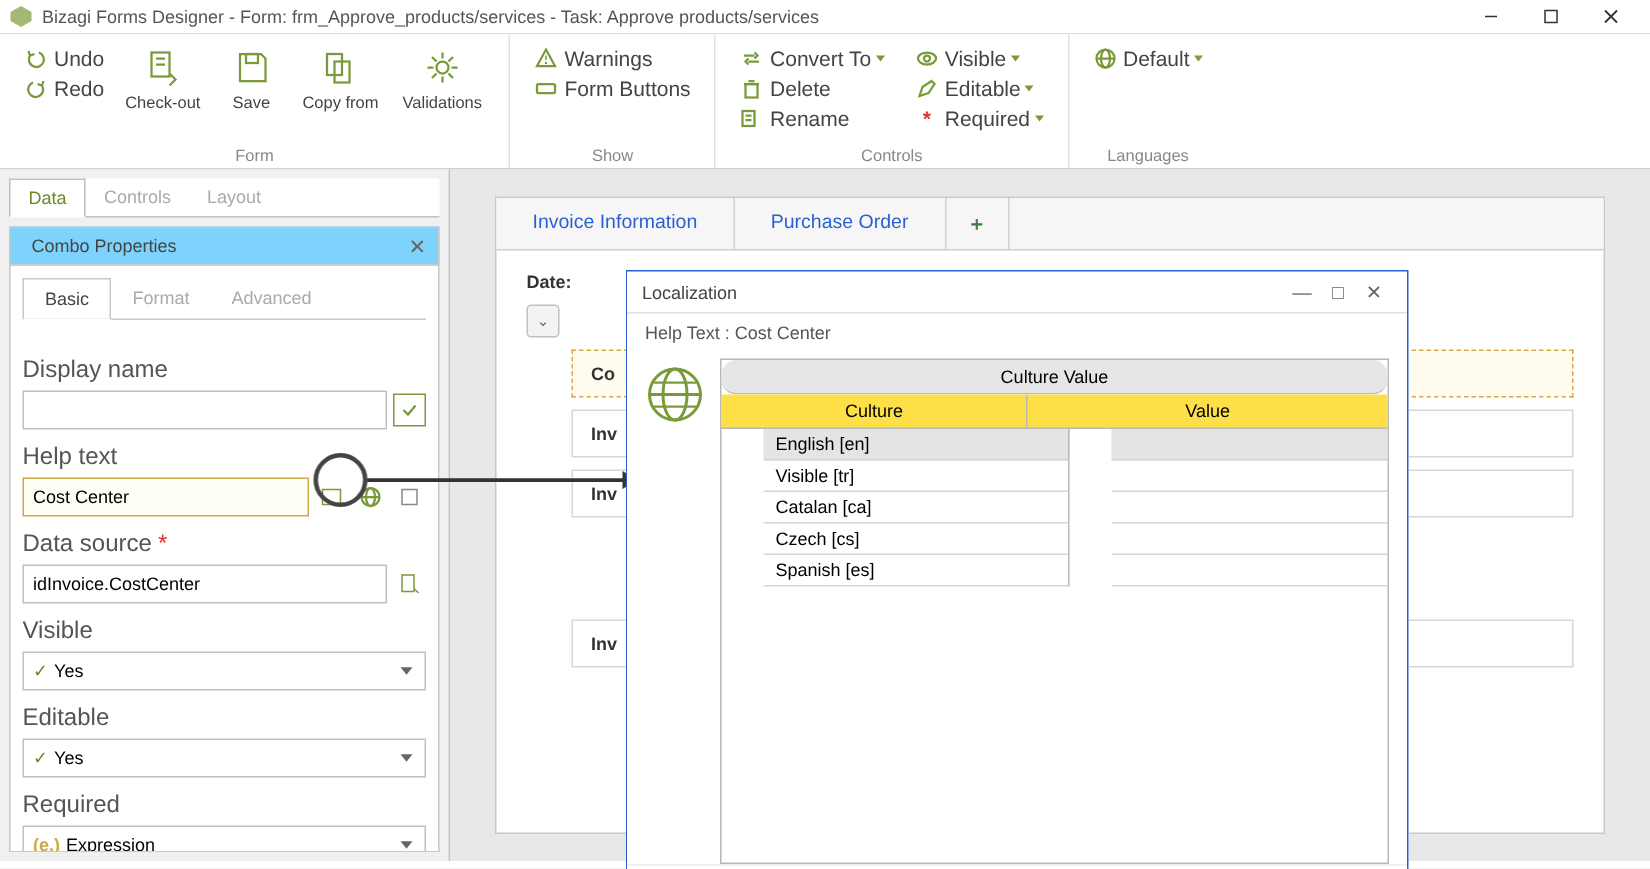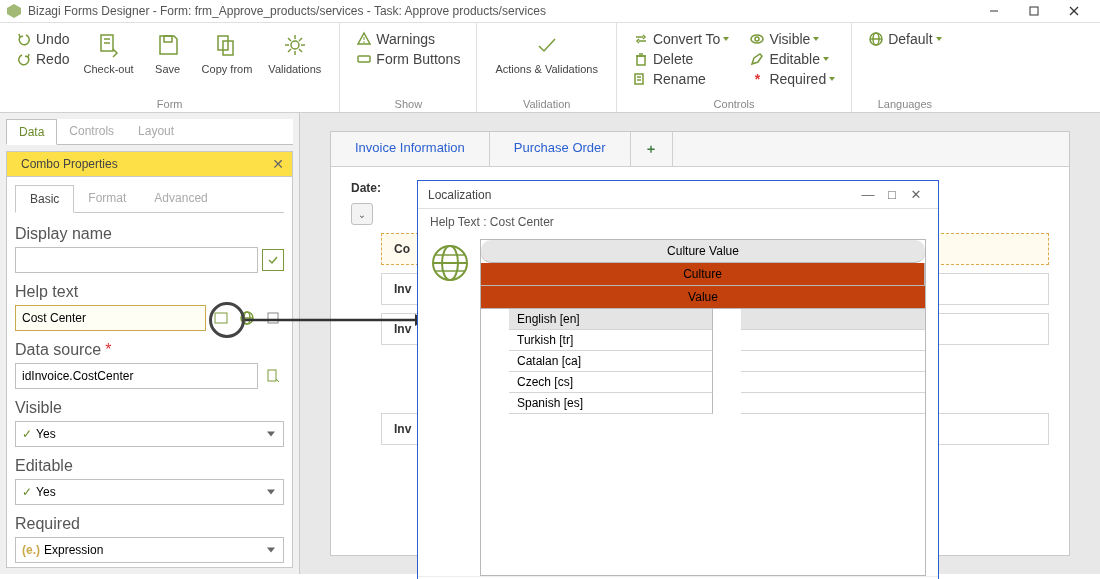--- a/index.html
+++ b/index.html
@@ -23,24 +23,24 @@
   .rbtn-small .ricon-s { width: 16px; height: 16px; margin-right: 4px; display:flex; align-items:center; justify-content:center; }
   .rbtn-col { display: flex; flex-direction: column; justify-content: flex-start; padding-top: 2px; }
   .caret { width: 0; height: 0; border-left: 3px solid transparent; border-right: 3px solid transparent; border-top: 4px solid #7a9a3a; margin-left: 3px; display:inline-block; }
 
   
   .main { display: flex; height: calc(579px - 28px - 90px); background: #e8e8e8; }
   .sidepanel { width: 300px; background: #f0f0f0; border-right: 1px solid #c8c8c8; display: flex; flex-direction: column; padding: 6px; }
   .side-tabs { display: flex; border-bottom: 1px solid #c0c0c0; background:#fff; }
   .side-tab { padding: 5px 12px; font-size: 12px; color: #aaa; cursor: pointer; }
   .side-tab.active { color: #6a8a2a; border: 1px solid #c0c0c0; border-bottom: 1px solid #fff; margin-bottom: -1px; background: #fff; }
-  .panel-header { background: #fde047; display:flex; align-items:center; padding: 4px 8px; font-size: 12px; color:#444; border:1px solid #c8c8c8; margin-top:6px; }
+  .panel-header { background: #7dd3fc; display:flex; align-items:center; padding: 4px 8px; font-size: 12px; color:#444; border:1px solid #c8c8c8; margin-top:6px; }
   .panel-header .close-x { margin-left:auto; font-size:14px; color:#666; cursor:pointer; }
   .panel-body { background: #fff; border:1px solid #c8c8c8; border-top:none; padding: 8px; overflow-y:auto; flex:1; }
-  .prop-tabs { display:flex; border-bottom:1px solid #c8c8c8; margin-bottom:12px; }
+  .prop-tabs { display:flex; border-bottom:1px solid #c8c8c8; margin-bottom:25px; }
   .prop-tab { padding: 6px 14px; font-size: 12px; color:#aaa; cursor:pointer; }
   .prop-tab.active { color:#444; border:1px solid #c8c8c8; border-bottom:1px solid #fff; margin-bottom:-1px; }
   .field { margin-bottom: 10px; }
   .field-label { font-size: 16px; color:#555; margin-bottom:4px; display:block; }
   .field-row { display:flex; align-items:center; }
   .text-input { flex:1; border:1px solid #c0c0c0; padding:4px 6px; font-size:12px; height:26px; }
   .text-input.highlight { border:1px solid #c9a94a; background:#fffef5; }
   .dropdown { flex:1; border:1px solid #c0c0c0; padding:3px 6px; font-size:12px; height:26px; background:#fff; display:flex; align-items:center; position:relative; cursor:pointer;}
   .dropdown::after { content:''; position:absolute; right:8px; top:50%; transform:translateY(-50%); width:0;height:0;border-left:4px solid transparent;border-right:4px solid transparent;border-top:5px solid #666; }
   .check { color:#6a8a2a; margin-right:4px; font-size:12px; }
@@ -66,21 +66,21 @@
   
   .dialog { position:absolute; left:417px; top:180px; width:522px; height:442px; background:#fff; border:1px solid #2a5fd1; z-index:30; display:flex; flex-direction:column; }
   .dialog-title { display:flex; align-items:center; padding:6px 10px; border-bottom:1px solid #e0e0e0; font-size:12px; color:#444; }
   .dialog-title .spacer { flex:1; }
   .dialog-title .dbtn { width:24px; text-align:center; cursor:pointer; color:#666; font-size:13px; }
   .dialog-sub { padding:6px 12px 10px 12px; font-size:12px; color:#555; }
   .dialog-body { flex:1; display:flex; padding: 0 12px; }
   .dialog-globe { width:50px; padding-top:4px; }
   .culture-table { flex:1; border:1px solid #b8b8b8; font-size:12px; }
   .ct-hdr { background:#e6e6e6; text-align:center; padding:4px; border-bottom:1px solid #b8b8b8;border-radius:10px; }
-  .ct-cols { display:flex; background:#c2410c;flex-direction:column; }
+  .ct-cols { display:flex; background:#fde047; }
   .ct-col { flex:1; text-align:center; padding:4px; border-bottom:1px solid #b8b8b8; }
   .ct-col:first-child { border-right:1px solid #b8b8b8; flex:0 0 46%; }
   .ct-row { display:flex; }
   .ct-cell { flex:1; padding:3px 8px; border-bottom:1px solid #d4d4d4;margin-left:28px; }
   .ct-cell:first-child { border-right:1px solid #b8b8b8; flex:0 0 46%; }
   .ct-row.sel .ct-cell { background:#e4e4e4; }
   .dialog-footer { display:flex; justify-content:flex-end; padding:10px 12px; gap:10px; border-top:1px solid #eee; }
   .dialog-footer .dlg-help { margin-right:auto; width:18px;height:18px;border:1.5px solid #888;border-radius:50%;display:flex;align-items:center;justify-content:center;font-size:11px;color:#666;cursor:pointer; }
   .btn { border:1px solid #b8b8b8; background:#fff; padding:4px 22px; font-size:12px; cursor:pointer; border-radius:2px; }
 
@@ -213,33 +213,20 @@
                 <rect class="gstroke" x="2" y="5" width="12" height="6" rx="1"></rect>
               </svg>
             </span>
             <span>Form Buttons</span>
           </div>
       </div>
     </div>
     <div class="group-label">Show</div>
   </div>
 
-  <div class="ribbon-group">
-    <div class="buttons">
-      <div class="rbtn">
-          <span class="ricon">
-            <svg viewBox="0 0 28 28">
-              <polyline class="gstroke" points="6,15 11,20 22,8" stroke-width="2.5"></polyline>
-            </svg>
-          </span>
-          <span>Actions &amp; Validations</span>
-        </div>
-    </div>
-    <div class="group-label">Validation</div>
-  </div>
 
   <div class="ribbon-group">
     <div class="buttons">
       <div class="rbtn-col">
         <div class="rbtn-small">
             <span class="ricon-s">
               <svg viewBox="0 0 16 16">
                 <path class="gstroke" d="M3 6 h7 M10 4 l2 2 l-2 2"></path>
                 <path class="gstroke" d="M13 10 h-7 M6 8 l-2 2 l2 2"></path>
               </svg>
@@ -481,21 +468,21 @@
       <div class="ct-cols">
         <div class="ct-col">Culture</div>
         <div class="ct-col">Value</div>
       </div>
       <div id="culture-rows">
           <div class="ct-row sel">
             <div class="ct-cell">English [en]</div>
             <div class="ct-cell"></div>
           </div>
           <div class="ct-row">
-            <div class="ct-cell">Turkish [tr]</div>
+            <div class="ct-cell">Visible [tr]</div>
             <div class="ct-cell"></div>
           </div>
           <div class="ct-row">
             <div class="ct-cell">Catalan [ca]</div>
             <div class="ct-cell"></div>
           </div>
           <div class="ct-row">
             <div class="ct-cell">Czech [cs]</div>
             <div class="ct-cell"></div>
           </div>

